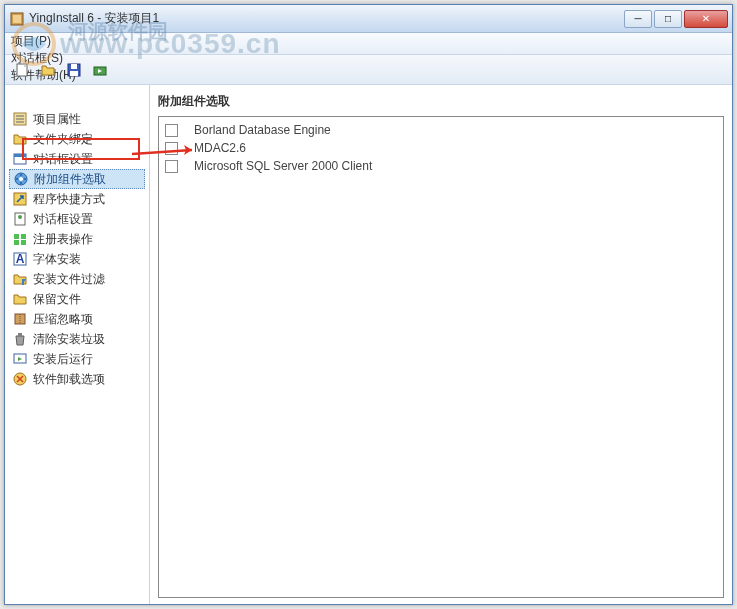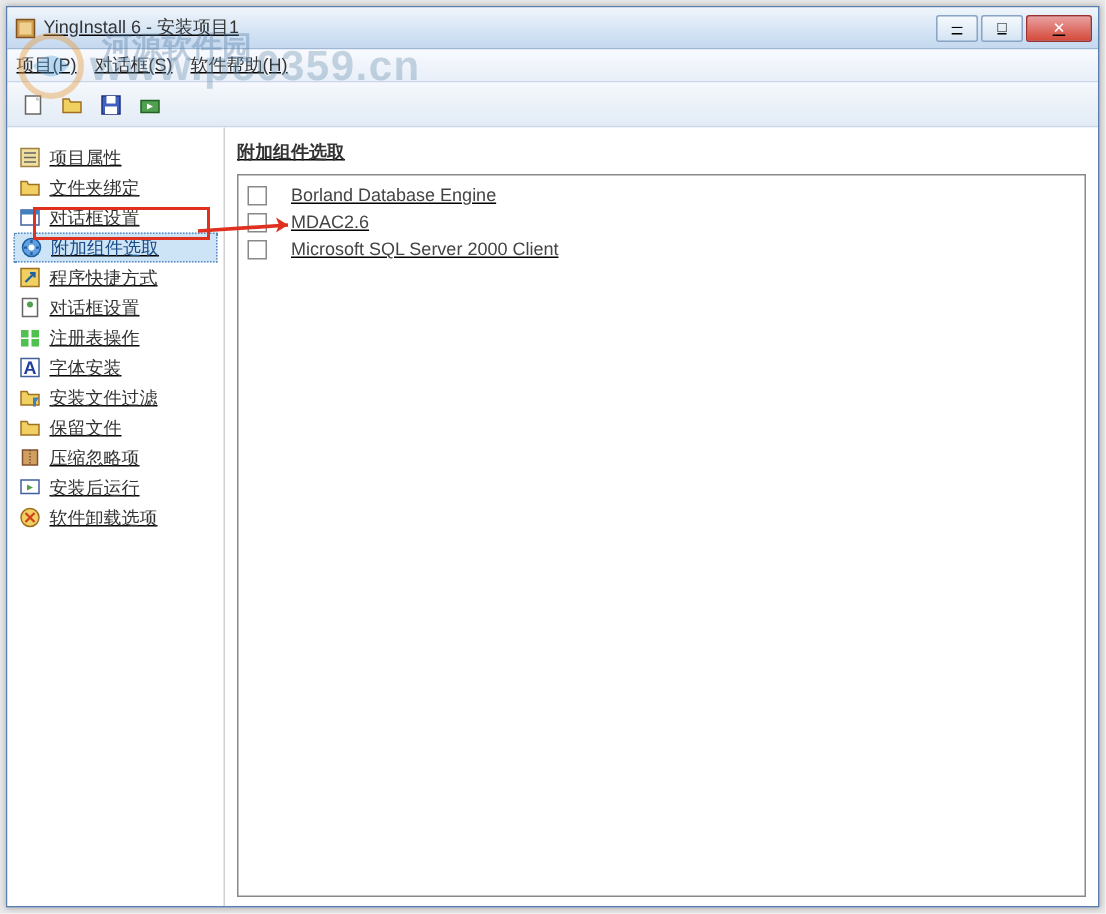--- a/index.html
+++ b/index.html
@@ -5,21 +5,20 @@
     * { margin: 0; padding: 0; box-sizing: border-box; font-family: "Microsoft YaHei", "SimSun", Tahoma, sans-serif; font-size: 12px; }
     body { background: #e8e8e8; width: 737px; height: 609px; position: relative; }
     
     .window {
       position: absolute;
       left: 4px; top: 4px;
       width: 729px; height: 601px;
       background: #fff;
       border: 1px solid #5a7fb0;
       box-shadow: 0 0 4px rgba(0,0,0,0.3);
-      text-decoration: underline;
     }
     
     .titlebar {
       height: 28px;
       background: linear-gradient(to bottom, #f0f5fb 0%, #d8e6f5 50%, #c4d8ef 100%);
       display: flex;
       align-items: center;
       padding: 0 4px;
       border-bottom: 1px solid #9fb8d5;
     }
@@ -33,24 +32,23 @@
       display: flex; align-items: center; justify-content: center;
       background: linear-gradient(to bottom, #f5f9fd, #d5e4f2);
       font-size: 10px;
     }
     .win-btn.close { background: linear-gradient(to bottom, #e9a0a0, #d44a3a); color: #fff; border-color: #a03030; width: 44px; }
     
     .menubar {
       height: 22px;
       background: linear-gradient(to bottom, #f8fafe, #e8eff8);
       display: flex;
-      align-items: center;
       padding: 0 6px;
-      gap: 12px;
       border-bottom: 1px solid #c8d6e8;
+      flex-direction: column;
     }
     .menu-item { color: #333; cursor: default; }
     
     .toolbar {
       height: 30px;
       background: linear-gradient(to bottom, #f5f8fc, #e2ebf5);
       display: flex;
       align-items: center;
       padding: 0 6px;
       gap: 4px;
@@ -59,21 +57,21 @@
     .tool-btn { width: 22px; height: 22px; display: flex; align-items: center; justify-content: center; }
     
     .content-area {
       display: flex;
       height: calc(100% - 80px);
       background: #fff;
     }
     
     .sidebar {
       width: 145px;
-      padding: 10px 4px;
+      padding: 24px 4px;
       border-right: 1px solid #d0d0d0;
     }
     .sidebar-item {
       display: flex;
       align-items: center;
       gap: 5px;
       padding: 2px 3px;
       height: 20px;
       cursor: default;
       color: #333;
@@ -287,20 +285,27 @@
             <path d="M2 4 L6 4 L7 6 L14 6 L14 13 L2 13 Z" fill="#f0d060" stroke="#a07020"></path>
           </svg>
         <span>保留文件</span>
       </div>
       <div class="sidebar-item">
         <svg class="nav-icon" viewBox="0 0 16 16">
             <rect x="3" y="3" width="10" height="10" fill="#d0a060" stroke="#805030"></rect>
             <path d="M8 3 L8 13" stroke="#805030" stroke-dasharray="1,1"></path>
           </svg>
         <span>压缩忽略项</span>
+      </div>
+      <div class="sidebar-item">
+        <svg class="nav-icon" viewBox="0 0 16 16">
+            <path d="M4 5 L12 5 L11 14 L5 14 Z" fill="#a0a0a0" stroke="#606060"></path>
+            <rect x="6" y="2" width="4" height="3" fill="#808080"></rect>
+          </svg>
+        <span>清除安装垃圾</span>
       </div>
       <div class="sidebar-item">
         <svg class="nav-icon" viewBox="0 0 16 16">
             <rect x="2" y="3" width="12" height="9" fill="#fff" stroke="#4060a0"></rect>
             <path d="M6 6 L10 8 L6 10 Z" fill="#50a050"></path>
           </svg>
         <span>安装后运行</span>
       </div>
       <div class="sidebar-item">
         <svg class="nav-icon" viewBox="0 0 16 16">

